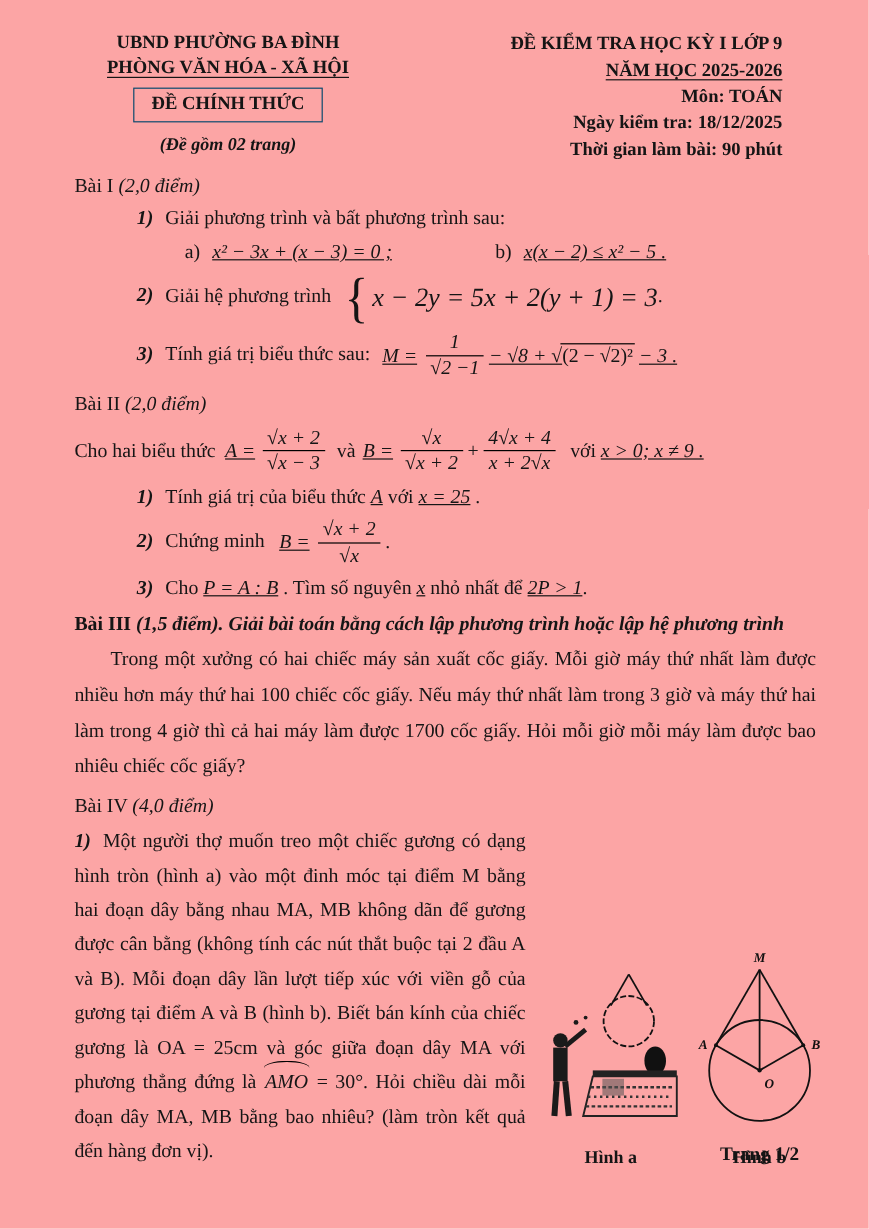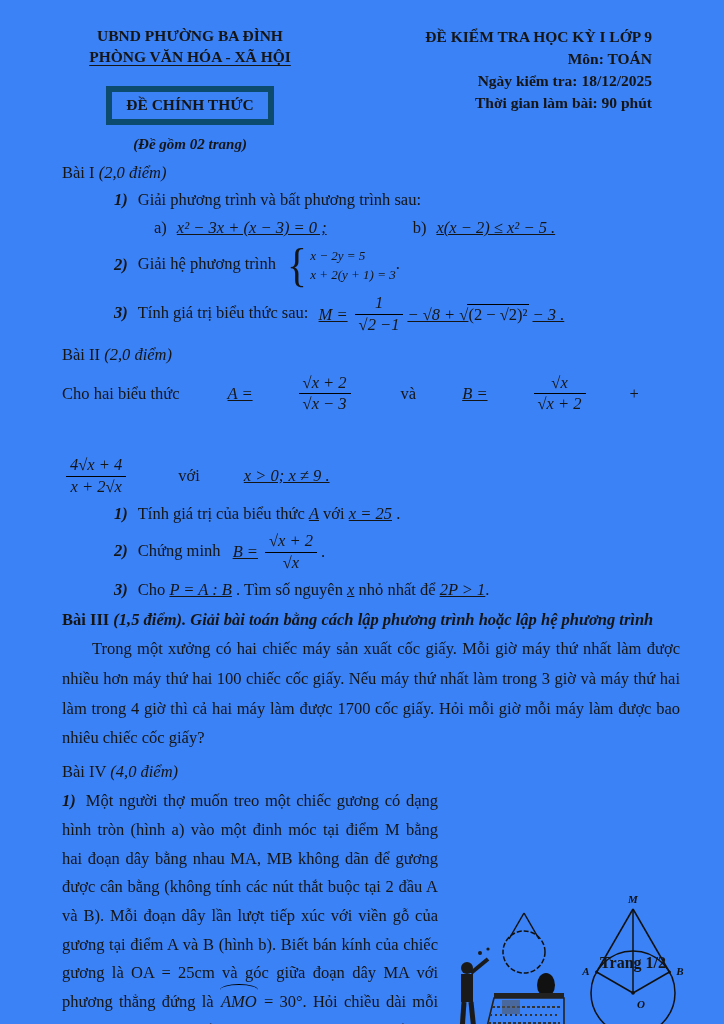--- a/index.html
+++ b/index.html
@@ -1,23 +1,23 @@
 <!DOCTYPE html>
 <html lang="vi"><head>
 <meta charset="utf-8">
 <style>
   html,body{margin:0;padding:0;background:#ffffff;}
   body{width:724px;height:1024px;overflow:hidden;font-family:"Liberation Serif","DejaVu Serif",serif;color:#151515;}
-  .page{box-sizing:border-box;width:724px;height:1024px;padding:26px 44px 0 62px;position:relative;background:#3b82f6;}
+  .page{box-sizing:border-box;width:724px;height:1024px;padding:26px 44px 0 62px;position:relative;background:#fca5a5;}
 
   
   .hdr{display:flex;justify-content:space-between;align-items:flex-start;padding-right:28px;}
   .hdr-left{width:256px;text-align:center;font-weight:bold;font-size:15.5px;line-height:1.35;}
   .hdr-left .u{text-decoration:underline;text-underline-offset:3px;}
-  .stamp-box{display:inline-block;border:6px solid #0c4a6e;padding:3px 14px;margin-top:18px;font-size:15.5px;font-weight:bold;}
+  .stamp-box{display:inline-block;border:1px solid #0c4a6e;padding:3px 14px;margin-top:5px;font-size:15.5px;font-weight:bold;}
   .hdr-note{font-style:italic;font-weight:bold;margin-top:9px;font-size:15px;}
   .hdr-right{width:318px;text-align:right;font-weight:bold;font-size:15.5px;line-height:1.42;}
   .hdr-right .u{text-decoration:underline;text-underline-offset:3px;}
 
   
   .sec{margin-top:9px;}
   .sec-title{font-size:16.5px;font-weight:normal;}
   .sec-title .pts{font-style:italic;}
   .item{margin:7px 0 0 52px;font-size:16.5px;}
   .ilabel{font-weight:bold;font-style:italic;margin-right:10px;}
@@ -26,21 +26,21 @@
   .eqrow .eq-b{margin-left:86px;}
   .eq-lbl{margin-right:10px;}
 
   
   .frac{display:inline-flex;flex-direction:column;text-align:center;vertical-align:middle;margin:0 4px;font-style:italic;line-height:1.25;}
   .frac .num{border-bottom:1.3px solid #000;padding:0 4px;}
   .frac .den{padding:0 4px;}
   .rad{border-top:1.3px solid #000;padding:0 1px;margin-left:-1px;}
   .sys{display:inline-flex;align-items:center;vertical-align:middle;margin-left:6px;}
   .brace{font-size:46px;font-weight:400;line-height:.9;margin-right:2px;transform:scaleX(.9);}
-  .sys-lines{display:inline-flex;flex-direction:column;font-style:italic;line-height:1.45;font-size:13px;}
+  .sys-lines{display:inline-flex;flex-direction:row;font-style:italic;line-height:1.45;font-size:22px;}
   .inline-math{display:inline-flex;align-items:center;vertical-align:middle;}
   .hat{position:relative;font-style:italic;display:inline-block;padding:0 1px;}
   .hat::before{content:"";position:absolute;left:0;right:0;top:-4px;height:5px;border-top:1.6px solid #000;border-radius:50% 50% 0 0 / 100% 100% 0 0;}
 
   
   .b3-title{font-size:16.5px;font-weight:bold;margin-top:10px;}
   .b3-title .it{font-style:italic;}
   .b3-body{font-size:16.5px;line-height:1.8;text-align:justify;text-indent:30px;margin-top:4px;}
 
   
@@ -65,20 +65,21 @@
     <div class="hdr-left">
       <div>UBND PHƯỜNG BA ĐÌNH</div>
       <div class="u">PHÒNG VĂN HÓA - XÃ HỘI</div>
       <div>
         <span class="stamp-box">ĐỀ CHÍNH THỨC</span>
       </div>
       <div class="hdr-note">(Đề gồm 02 trang)</div>
     </div>
     <div class="hdr-right">
       <div>ĐỀ KIỂM TRA HỌC KỲ I LỚP 9</div>
+      <div class="u">NĂM HỌC 2025-2026</div>
       <div>Môn: TOÁN</div>
       <div>Ngày kiểm tra: 18/12/2025</div>
       <div>Thời gian làm bài: 90 phút</div>
     </div>
   </div>
 
   <div class="sec">
     <div class="sec-title">
       <span>Bài I</span>
       <span class="pts">(2,0 điểm)</span>
@@ -117,21 +118,21 @@
         <span class="m" style="margin-left:4px;">− 3 .</span>
       </span>
     </div>
   </div>
 
   <div class="sec">
     <div class="sec-title">
       <span>Bài II</span>
       <span class="pts">(2,0 điểm)</span>
     </div>
-    <div class="inline-math" style="margin-top:8px;font-size:16.5px;flex-wrap:wrap;gap:40px;">
+    <div class="inline-math" style="margin-top:8px;font-size:16.5px;flex-wrap:wrap;">
       <span>Cho hai biểu thức</span>
       <span class="m" style="margin:0 2px 0 8px;">A =</span>
       <span class="frac">
         <span class="num">√x + 2</span>
         <span class="den">√x − 3</span>
       </span>
       <span style="margin:0 6px;">và</span>
       <span class="m" style="margin-right:2px;">B =</span>
       <span class="frac">
         <span class="num">√x</span>

